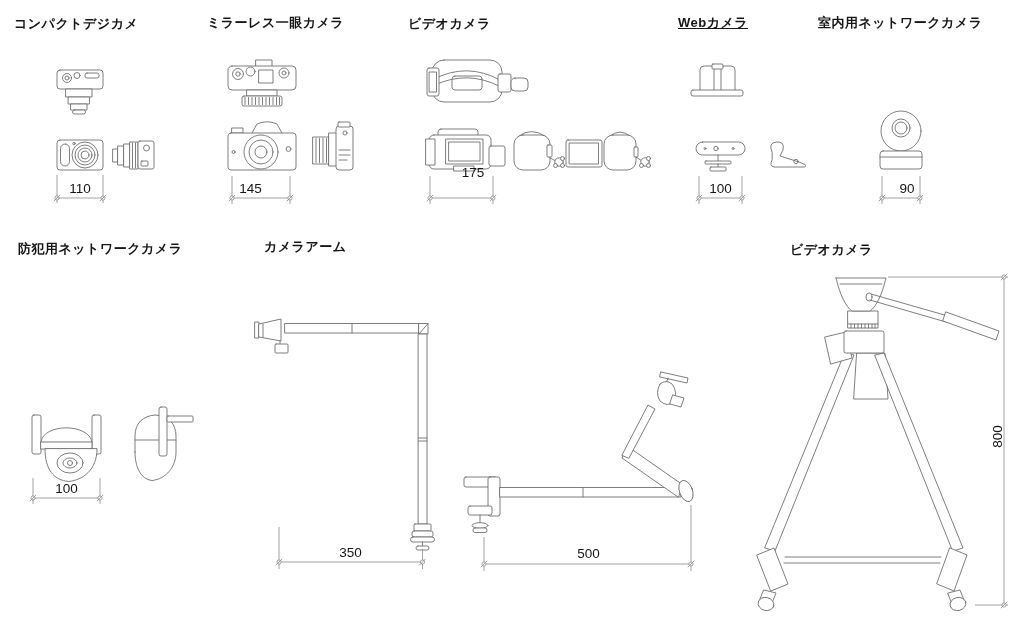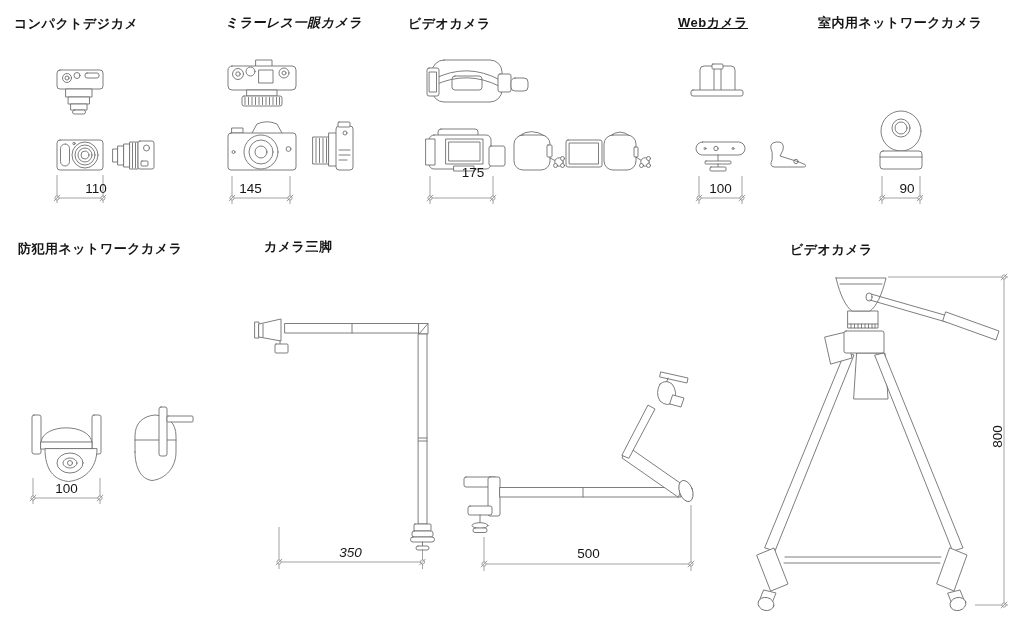--- a/index.html
+++ b/index.html
@@ -311,31 +311,31 @@
       <g>
         <path d="M888,277 H1008 M975,605 H1008" class="dl"></path>
         <path d="M1004,277 V605" class="dl"></path>
         <use href="#dmark" x="1004" y="277"></use>
         <use href="#dmark" x="1004" y="605"></use>
       </g>
     </g>
   </svg>
 
   <div class="fig-label" style="left:14px;top:15px;">コンパクトデジカメ</div>
-  <div class="fig-label" style="left:225px;top:14px;font-style:italic;">ミラーレス一眼カメラ</div>
+  <div class="fig-label" style="left:207px;top:14px;">ミラーレス一眼カメラ</div>
   <div class="fig-label" style="left:408px;top:15px;">ビデオカメラ</div>
   <div class="fig-label" style="left:678px;top:14px;text-decoration:underline;">Webカメラ</div>
   <div class="fig-label" style="left:818px;top:14px;">室内用ネットワークカメラ</div>
   <div class="fig-label" style="left:18px;top:240px;">防犯用ネットワークカメラ</div>
-  <div class="fig-label" style="left:264px;top:238px;">カメラ三脚</div>
+  <div class="fig-label" style="left:264px;top:238px;">カメラアーム</div>
   <div class="fig-label" style="left:790px;top:241px;">ビデオカメラ</div>
 
-  <div class="dim-label" style="left:57px;top:181px;width:46px;padding-left:16px;">110</div>
+  <div class="dim-label" style="left:57px;top:181px;width:46px;">110</div>
   <div class="dim-label" style="left:232px;top:181px;width:37px;">145</div>
   <div class="dim-label" style="left:430px;top:165px;width:86px;">175</div>
   <div class="dim-label" style="left:699px;top:181px;width:43px;">100</div>
   <div class="dim-label" style="left:882px;top:181px;width:50px;">90</div>
   <div class="dim-label" style="left:33px;top:481px;width:67px;">100</div>
-  <div class="dim-label" style="left:279px;top:545px;width:143px;font-style:italic;">350</div>
+  <div class="dim-label" style="left:279px;top:545px;width:143px;">350</div>
   <div class="dim-label" style="left:484px;top:546px;width:209px;">500</div>
   <div class="dim-label dim-rot" style="left:980px;top:429px;width:34px;">800</div>
 
 </div>
 
 </body></html>

